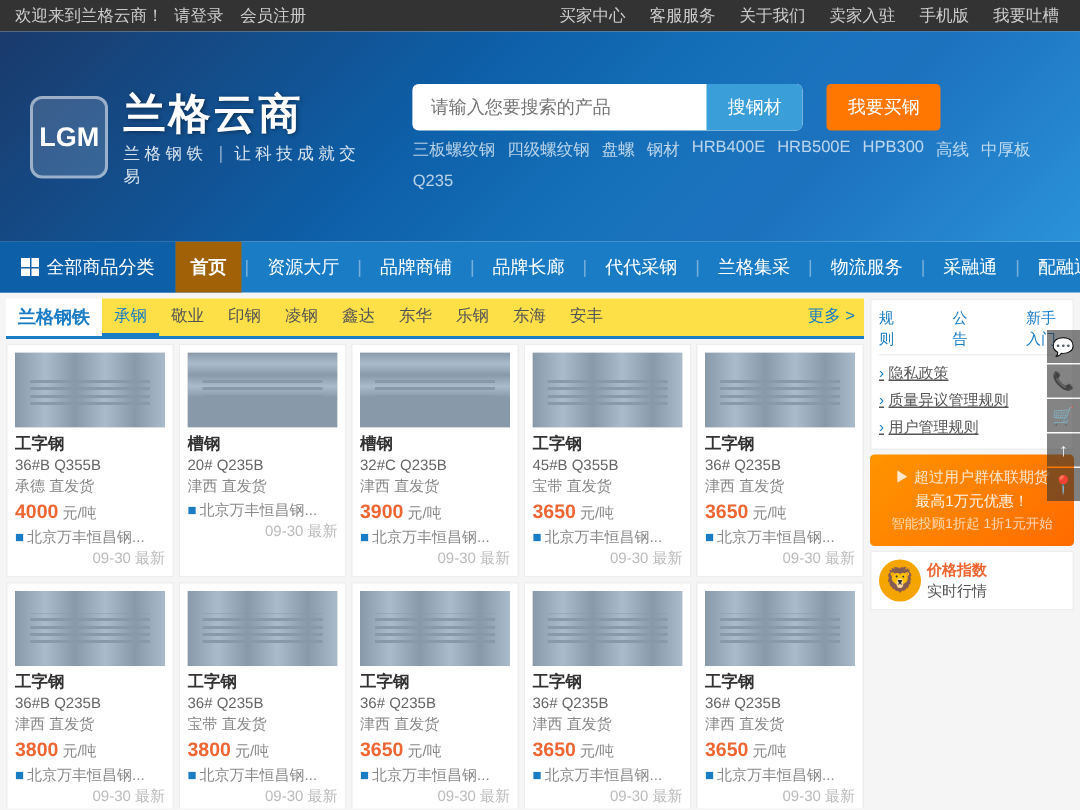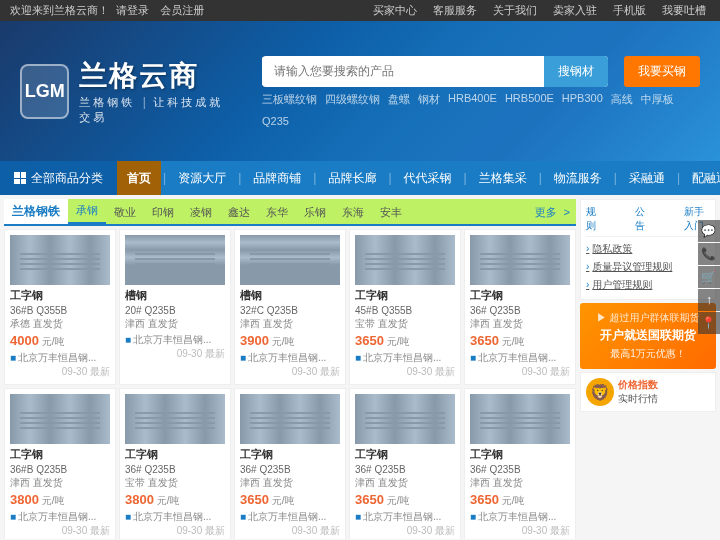--- a/index.html
+++ b/index.html
@@ -11,42 +11,42 @@
     .top-bar-right { display: flex; gap: 8px; }
 
     
     .header { background: linear-gradient(135deg, #1a3a6b 0%, #0d5fa8 40%, #1a7cc4 70%, #2590d8 100%); height: 140px; position: relative; display: flex; align-items: center; padding: 0 20px; }
     .header-bg { position: absolute; right: 0; top: 0; width: 60%; height: 100%; background: linear-gradient(135deg, transparent 30%, rgba(30,100,180,0.5) 60%, rgba(50,150,220,0.4) 100%); }
     .logo-area { display: flex; align-items: center; gap: 10px; z-index: 2; }
     .logo-icon { width: 55px; height: 55px; background: rgba(255,255,255,0.15); border: 2px solid rgba(255,255,255,0.5); border-radius: 8px; display: flex; align-items: center; justify-content: center; color: white; font-size: 18px; font-weight: bold; }
     .logo-text { color: white; }
     .logo-text .main-title { font-size: 28px; font-weight: bold; letter-spacing: 2px; text-shadow: 1px 1px 3px rgba(0,0,0,0.4); }
     .search-area { margin-left: 30px; z-index: 2; }
-    .search-box { display: flex; align-items: center; background: white; border-radius: 4px; overflow: hidden; width: 346px; }
+    .search-box { display: flex; align-items: center; background: white; border-radius: 4px; overflow: hidden; width: 260px; }
     .search-input { flex: 1; border: none; outline: none; padding: 7px 12px; font-size: 12px; color: #999; }
     .search-btn { background: #3a9fd8; color: white; border: none; padding: 7px 14px; cursor: pointer; font-size: 12px; white-space: nowrap; }
     .buy-btn { background: #ff7700; color: white; border: none; padding: 7px 14px; cursor: pointer; font-size: 12px; margin-left: 8px; border-radius: 3px; white-space: nowrap; font-family: Liberation Serif, serif; }
     .search-tags { display: flex; gap: 8px; margin-top: 5px; color: rgba(255,255,255,0.7); font-size: 11px; flex-wrap: wrap; }
     .search-tags a { color: rgba(255,255,255,0.7); text-decoration: none; }
 
     
     .nav-tabs { background: #1a7cc4; display: flex; align-items: flex-end; height: 34px; }
     .nav-tab-all { background: #0d5fa8; color: white; padding: 0 14px; height: 100%; display: flex; align-items: center; gap: 5px; font-size: 12px; cursor: pointer; white-space: nowrap; }
     .nav-tab-all .grid-icon { display: inline-grid; grid-template-columns: 1fr 1fr; gap: 1px; width: 12px; height: 12px; }
     .nav-tab-all .grid-icon span { background: white; display: block; }
     .main-nav { display: flex; align-items: center; height: 100%; }
     .main-nav a { color: white; text-decoration: none; padding: 0 10px; height: 100%; display: flex; align-items: center; font-size: 12px; white-space: nowrap; }
     .main-nav a:first-child { background: #a16207; font-weight: bold; }
     .main-nav .pipe { color: rgba(255,255,255,0.4); padding: 0 2px; display: flex; align-items: center; }
 
     
     .left-panel { flex: 1; min-width: 0; padding: 4px; }
 
     
-    .filter-tabs { display: flex; background: #bef264; border-bottom: 1px solid #e0e0e0; margin-bottom: 4px; align-items: flex-end; overflow: hidden; font-family: Liberation Mono, monospace; }
+    .filter-tabs { display: flex; background: #fde047; border-bottom: 1px solid #e0e0e0; margin-bottom: 4px; align-items: flex-start; overflow: hidden; }
     .filter-tab { padding: 4px 8px; font-size: 11px; cursor: pointer; white-space: nowrap; color: #555; }
     .filter-tab.active { color: #1a7cc4; border-bottom: 2px solid #1a7cc4; }
     .filter-more { color: #1a7cc4; font-size: 11px; margin-left: auto; padding: 4px 6px; cursor: pointer; }
 
     
     .product-grid { display: grid; grid-template-columns: repeat(5, 1fr); gap: 3px; }
     .product-card { background: white; border: 1px solid #eee; padding: 5px; cursor: pointer; }
     .product-img { width: 100%; height: 50px; background: #ddd; margin-bottom: 3px; overflow: hidden; display: flex; align-items: center; justify-content: center; }
     .product-img-placeholder { width: 100%; height: 100%; background: linear-gradient(135deg, #b0b8c0 0%, #c8d0d8 50%, #a8b0b8 100%); position: relative; }
     .product-img-placeholder::after { content: ''; position: absolute; left: 10%; top: 30%; width: 80%; height: 40%; background: repeating-linear-gradient(0deg, #8899aa, #8899aa 2px, transparent 2px, transparent 5px); }
@@ -316,22 +316,22 @@
         <span>公告</span>
         <span>新手入门</span>
       </div>
       <a href="#" class="right-link">隐私政策</a>
       <a href="#" class="right-link">质量异议管理规则</a>
       <a href="#" class="right-link">用户管理规则</a>
     </div>
 
     <div class="promo-banner">
       <div style="font-size:10px;color:rgba(255,255,255,0.8);margin-bottom:2px;">▶ 超过用户群体联期货</div>
-      <div class="promo-title">开户就送国联期货</div>
       <div class="promo-subtitle">最高1万元优惠！</div>
+      <div style="font-size:9px;color:rgba(255,255,255,0.7);margin-top:2px;">智能投顾1折起 1折1元开始</div>
     </div>
 
     <div style="background:white;border:1px solid #eee;padding:5px;display:flex;align-items:center;gap:4px;">
       <div style="width:28px;height:28px;background:#f5a500;border-radius:50%;display:flex;align-items:center;justify-content:center;font-size:16px;flex-shrink:0;">🦁</div>
       <div style="font-size:10px;color:#555;">
         <div style="font-weight:bold;color:#e63;">价格指数</div>
         <div>实时行情</div>
       </div>
     </div>
   </div>

